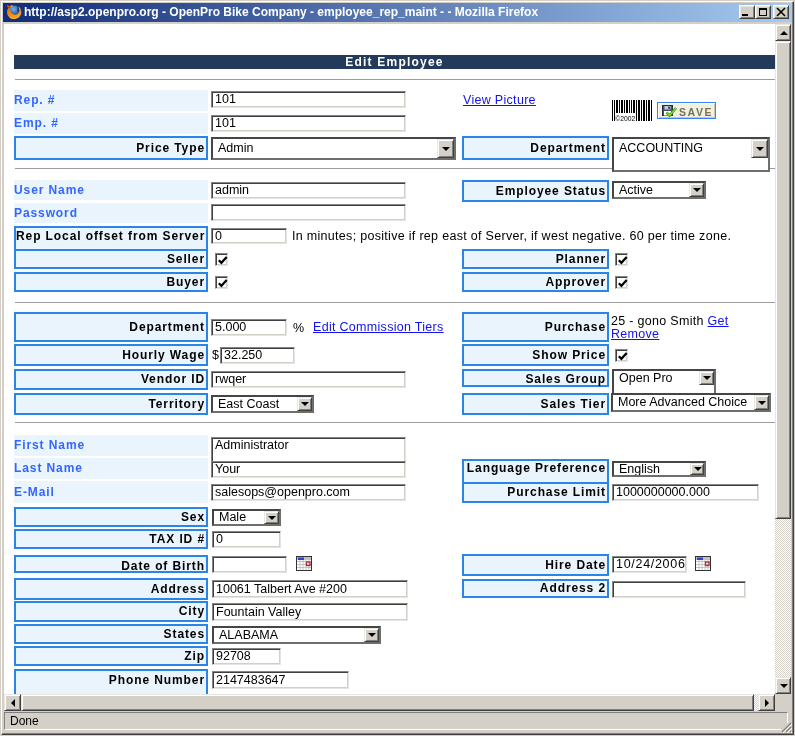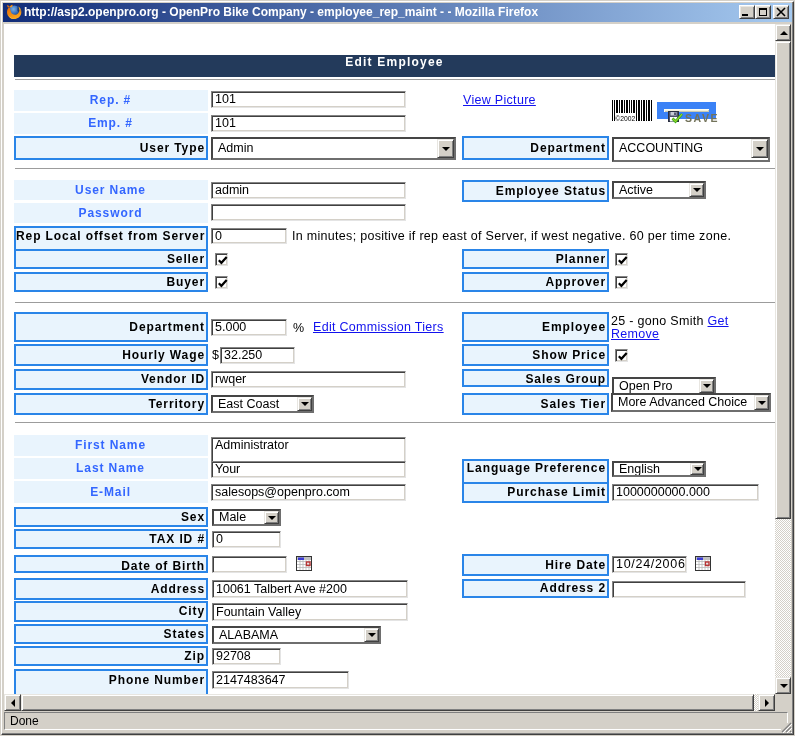--- a/index.html
+++ b/index.html
@@ -6,24 +6,24 @@
 body{font-family:"Liberation Sans",sans-serif;background:#d4d0c8;position:relative}
 .abs{position:absolute}
 #hl{left:1px;top:1px;width:793px;height:734px;border-top:1px solid #fff;border-left:1px solid #fff;border-right:1px solid #404040;border-bottom:1px solid #404040}
 #hl2{left:2px;top:2px;width:791px;height:732px;border-right:1px solid #808080;border-bottom:1px solid #808080}
 
 #title{left:3px;top:3px;width:789px;height:19px;background:linear-gradient(to right,#112c78,#a6caf0)}
 #titletext{left:24px;top:4px;width:600px;height:17px;color:#fff;font-size:12px;font-weight:bold;letter-spacing:0;line-height:17px;white-space:nowrap}
 .wbtn{top:5px;width:16px;height:14px;background:#d4d0c8;border:1px solid;border-color:#fff #404040 #404040 #fff;box-shadow:inset 1px 1px 0 #e8e6e1,inset -1px -1px 0 #808080}
 
 #content{left:4px;top:24px;width:771px;height:670px;background:#fff;overflow:hidden}
-#editbar{left:14px;top:55px;width:761px;height:22px;background:#233a5b;color:#fff;font-size:12px;font-weight:bold;text-align:center;line-height:14px;letter-spacing:1.2px}
+#editbar{left:14px;top:55px;width:761px;height:14px;background:#233a5b;color:#fff;font-size:12px;font-weight:bold;text-align:center;line-height:14px;letter-spacing:1.2px}
 .grv{left:15px;width:760px;height:2px;background:#9c9c9c;border-bottom:1px solid #fff}
 
-.lb{left:14px;width:194px;background:#e9f4fd;color:#3366ff;font-weight:bold;font-size:12px;text-align:center;padding-right:1px;letter-spacing:0.9px;white-space:nowrap}
+.lb{left:14px;width:194px;background:#e9f4fd;color:#3366ff;font-weight:bold;font-size:12px;text-align:left;padding-right:1px;letter-spacing:0.9px;white-space:nowrap}
 .bx{background:#e9f4fd;border:2px solid #2a85e8;color:#000;font-weight:bold;font-size:12px;text-align:right;padding-right:1px;letter-spacing:0.9px;white-space:nowrap}
 .bxl{left:14px;width:194px}
 .bxr{left:462px;width:147px}
 
 .ti{background:#fff;border:1px solid;border-color:#848484 #e4e4e4 #e4e4e4 #848484;box-shadow:inset 1px 1px 0 #404040,inset -1px -1px 0 #d4d0c8;font-size:12.5px;color:#000;padding-left:3px;white-space:nowrap;overflow:hidden}
 
 .sel{background:#fff;border:2px solid;border-color:#454545 #6e6e6e #6e6e6e #454545;font-size:12.5px;color:#000;padding-left:5px;white-space:nowrap;overflow:hidden}
 .ar{position:absolute;top:0;right:0;background:#d4d0c8;border:1px solid;border-color:#e8e6e1 #404040 #404040 #e8e6e1;box-shadow:inset 1px 1px 0 #fff,inset -1px -1px 0 #808080}
 .tri{position:absolute;left:50%;top:50%;margin-left:-3.5px;margin-top:-2px;width:0;height:0;border-left:4px solid transparent;border-right:4px solid transparent;border-top:4px solid #000}
 
@@ -82,37 +82,37 @@
 <div class="abs grv" style="top:168px"></div>
 <div class="abs grv" style="top:302px"></div>
 <div class="abs grv" style="top:422px"></div>
 
 <div class="abs lb" style="top:90px;height:21px;line-height:21px">Rep. #</div>
 <div class="abs lb" style="top:113px;height:21px;line-height:21px">Emp. #</div>
 <div class="abs ti" style="left:211px;top:91px;width:195px;height:17px;line-height:15px">101</div>
 <div class="abs ti" style="left:211px;top:115px;width:195px;height:17px;line-height:15px">101</div>
 <div class="abs lnk" style="left:463px;top:93px">View Picture</div>
 <div class="abs" id="barcode" style="left:612px;top:100px;width:41px;height:21px"></div>
-<div class="abs" id="savebtn" style="left:657px;top:102px;width:59px;height:17px;background:#f2f1e1;border:7px solid #3b82f6;box-shadow:inset 1px 1px 0 #fffff2,inset -1px -1px 0 #cacab0">
+<div class="abs" id="savebtn" style="left:657px;top:102px;width:59px;height:17px;background:#f2f1e1;border:1px solid #3b82f6;box-shadow:inset 1px 1px 0 #fffff2,inset -1px -1px 0 #cacab0">
     <svg class="abs" style="left:4px;top:2px" width="15" height="13" viewBox="0 0 15 13">
       <rect x="0.5" y="0.5" width="10" height="10" fill="#4a5068" stroke="#2a2f40"></rect>
       <rect x="2.5" y="1" width="6" height="3.5" fill="#c8ccd8"></rect>
       <rect x="6.2" y="1.5" width="1.6" height="2.5" fill="#3a4058"></rect>
       <rect x="2" y="6" width="7" height="4.5" fill="#fff"></rect>
       <path d="M4.5 7.5 L7.5 10.5 L14 3" stroke="#2da018" stroke-width="2.6" fill="none"></path>
       <path d="M4.5 7.5 L7.5 10.5 L14 3" stroke="#8fd428" stroke-width="1.2" fill="none"></path>
     </svg>
     <span class="abs" style="left:21px;top:2.5px;font-size:10.5px;font-weight:bold;color:#73735a;letter-spacing:1.6px">SAVE</span>
   </div>
-<div class="abs bx bxl" style="top:136px;height:24px;line-height:20px">User Type</div>
+<div class="abs bx bxl" style="top:136px;height:24px;line-height:20px">Price Type</div>
 <div class="abs sel" style="left:211px;top:137px;width:245px;height:23px;line-height:19px">Admin<div class="ar" style="width:17px;height:19px">
       <div class="tri"></div>
     </div></div>
 <div class="abs bx bxr" style="top:136px;height:24px;line-height:20px">Department</div>
-<div class="abs sel" style="left:612px;top:137px;width:158px;height:25px;line-height:19px">ACCOUNTING<div class="ar" style="width:17px;height:19px">
+<div class="abs sel" style="left:612px;top:137px;width:158px;height:35px;line-height:19px">ACCOUNTING<div class="ar" style="width:17px;height:19px">
       <div class="tri"></div>
     </div></div>
 
 <div class="abs lb" style="top:180px;height:20px;line-height:20px">User Name</div>
 <div class="abs lb" style="top:203px;height:20px;line-height:20px">Password</div>
 <div class="abs ti" style="left:211px;top:182px;width:195px;height:17px;line-height:15px">admin</div>
 <div class="abs ti" style="left:211px;top:204px;width:195px;height:17px;line-height:15px"></div>
 <div class="abs bx bxr" style="top:180px;height:22px;line-height:18px">Employee Status</div>
 <div class="abs sel" style="left:612px;top:181px;width:94px;height:18px;line-height:14px">Active<div class="ar" style="width:15px;height:14px">
       <div class="tri"></div>
@@ -142,35 +142,35 @@
 <div class="abs cb" style="left:615px;top:276px">
     <svg width="11" height="11" viewBox="0 0 11 11">
       <path d="M1.8 5.2 L4.4 7.8 L9.7 1.9" stroke="#000" stroke-width="2.2" fill="none"></path>
     </svg>
   </div>
 
 <div class="abs bx bxl" style="top:312px;height:30px;line-height:26px">Department</div>
 <div class="abs ti" style="left:211px;top:319px;width:76px;height:17px;line-height:15px">5.000</div>
 <div class="abs txt" style="left:293px;top:321px">%</div>
 <div class="abs lnk" style="left:313px;top:320px">Edit Commission Tiers</div>
-<div class="abs bx bxr" style="top:312px;height:30px;line-height:26px">Employee</div>
+<div class="abs bx bxr" style="top:312px;height:30px;line-height:26px">Purchase</div>
 <div class="abs txt" style="left:611px;top:315px;line-height:13px">25 - gono Smith <span class="lnk">Get</span><br><span class="lnk">Remove</span></div>
 <div class="abs bx bxl" style="top:344px;height:22px;line-height:18px">Hourly Wage</div>
 <div class="abs txt" style="left:212px;top:348px">$</div>
 <div class="abs ti" style="left:220px;top:347px;width:75px;height:17px;line-height:15px">32.250</div>
 <div class="abs bx bxr" style="top:344px;height:22px;line-height:18px">Show Price</div>
 <div class="abs cb" style="left:615px;top:349px">
     <svg width="11" height="11" viewBox="0 0 11 11">
       <path d="M1.8 5.2 L4.4 7.8 L9.7 1.9" stroke="#000" stroke-width="2.2" fill="none"></path>
     </svg>
   </div>
 <div class="abs bx bxl" style="top:369px;height:21px;line-height:17px">Vendor ID</div>
 <div class="abs ti" style="left:211px;top:371px;width:195px;height:17px;line-height:15px">rwqer</div>
 <div class="abs bx bxr" style="top:369px;height:18px;line-height:17px">Sales Group</div>
-<div class="abs sel" style="left:612px;top:377px;width:104px;height:18px;line-height:14px">Open Pro<div class="ar" style="width:15px;height:14px">
+<div class="abs sel" style="left:612px;top:369px;width:104px;height:26px;line-height:14px">Open Pro<div class="ar" style="width:15px;height:14px">
       <div class="tri"></div>
     </div></div>
 <div class="abs bx bxl" style="top:393px;height:22px;line-height:18px">Territory</div>
 <div class="abs sel" style="left:211px;top:395px;width:103px;height:18px;line-height:14px">East Coast<div class="ar" style="width:15px;height:14px">
       <div class="tri"></div>
     </div></div>
 <div class="abs bx bxr" style="top:393px;height:22px;line-height:18px">Sales Tier</div>
 <div class="abs sel" style="left:611px;top:393px;width:160px;height:19px;line-height:15px">More Advanced Choice<div class="ar" style="width:15px;height:15px">
       <div class="tri"></div>
     </div></div>

